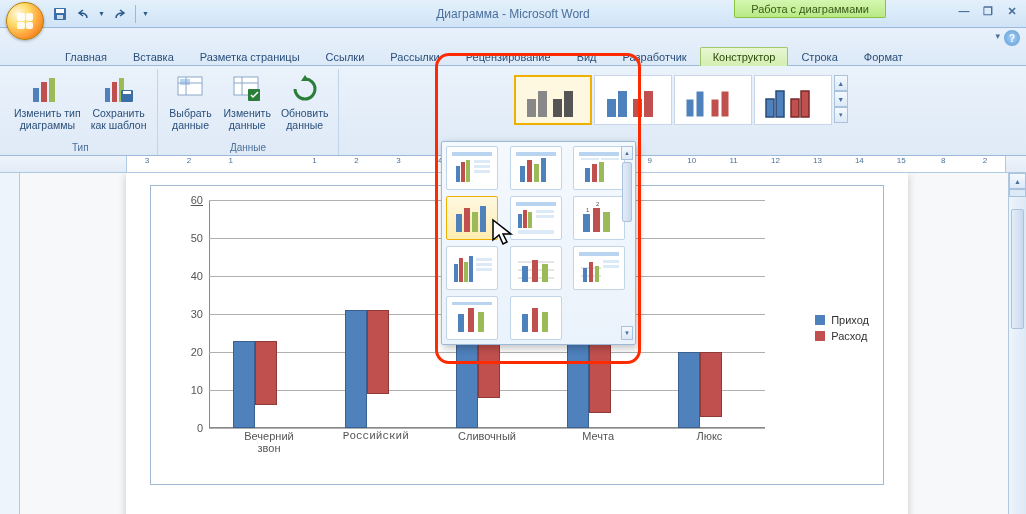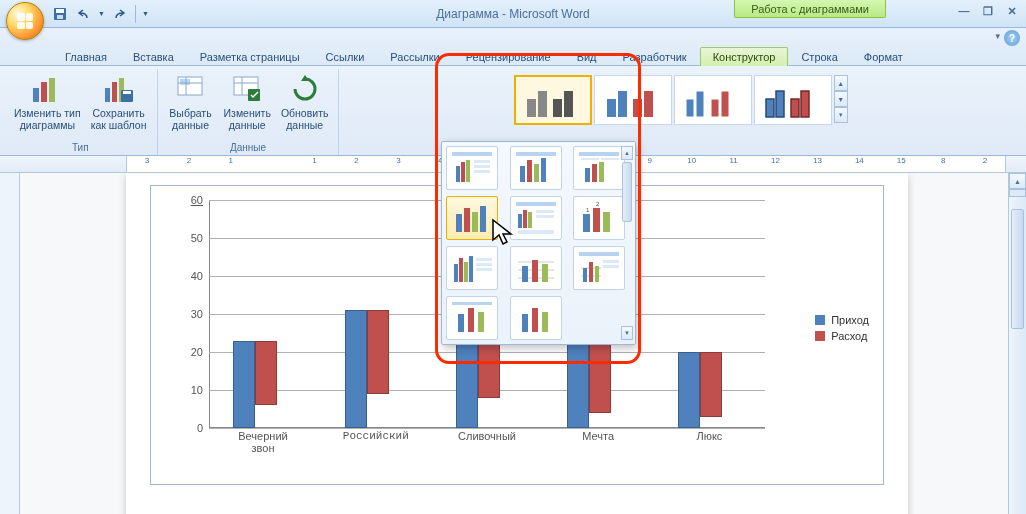--- a/index.html
+++ b/index.html
@@ -336,21 +336,21 @@
                   <div class="bar b1" style="height: 91.2px;"></div>
                   <div class="bar b2" style="height: 76px;"></div>
                 </div>
                 <div class="bargroup" style="left: 469.264px;">
                   <div class="bar b1" style="height: 76px;"></div>
                   <div class="bar b2" style="height: 64.6px;"></div>
                 </div>
               </div>
             </div>
           <div class="xticks" id="xticks">
-              <div class="xt" style="left: 13px; white-space: pre-line;">Вечерний
+              <div class="xt" style="left: 19px; white-space: pre-line;">Вечерний
 звон</div>
               <div class="xt" style="left: 125.8px; white-space: pre-line; font-family: Liberation Mono, monospace;">Российский</div>
               <div class="xt" style="left: 237px; white-space: pre-line;">Сливочный</div>
               <div class="xt" style="left: 348.2px; white-space: pre-line;">Мечта</div>
               <div class="xt" style="left: 459.4px; white-space: pre-line;">Люкс</div>
             </div>
           <div class="legend">
             <div>
                 <span class="sw" style="background:#4f81bd"></span>
                 <span>Приход</span>

